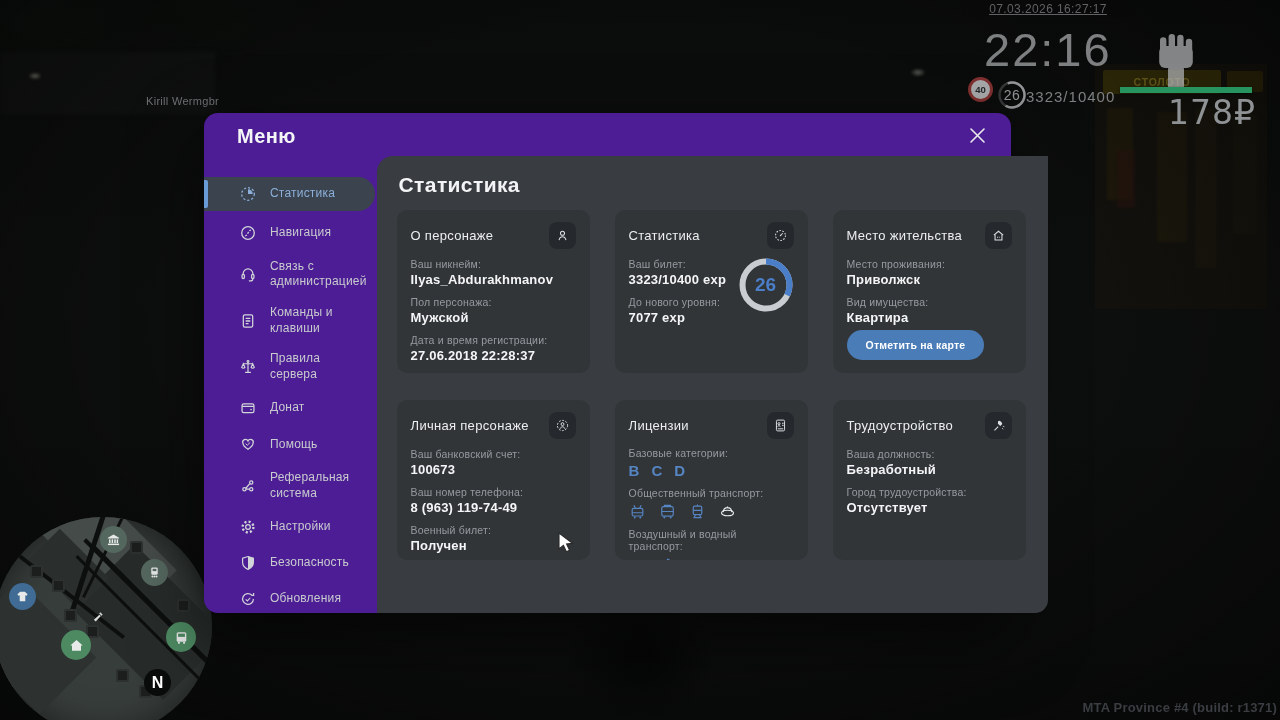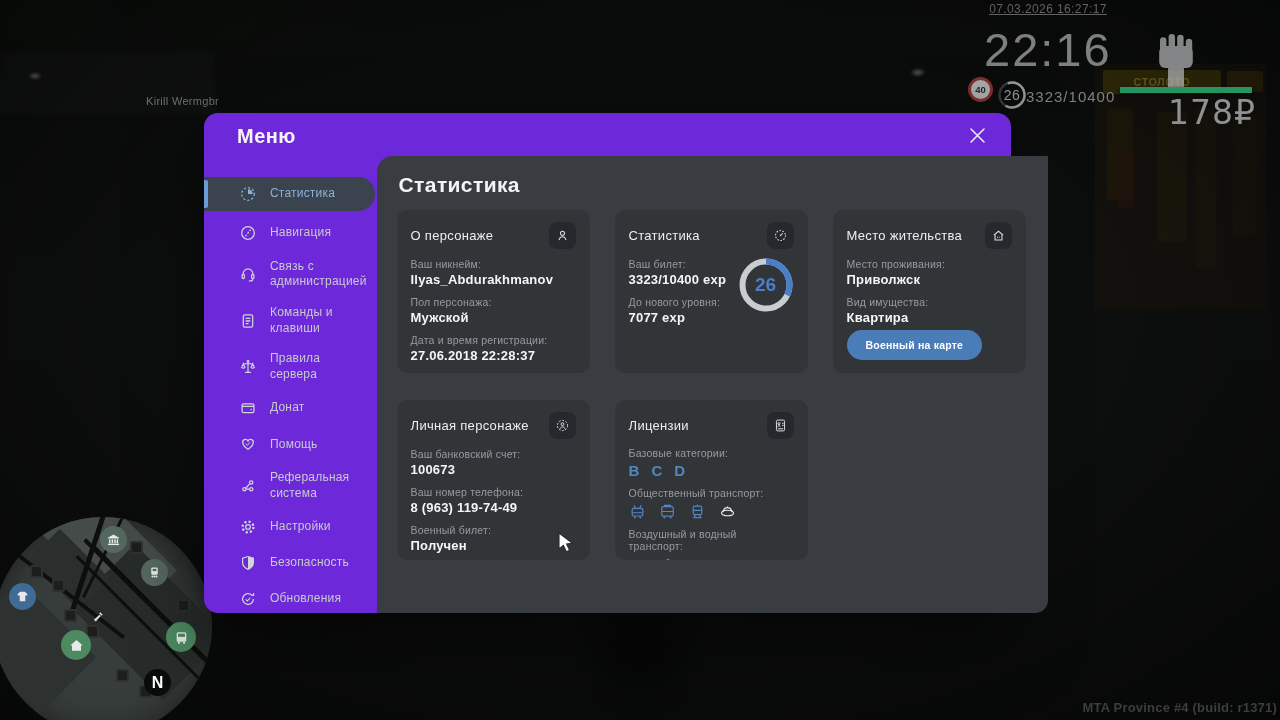--- a/index.html
+++ b/index.html
@@ -90,21 +90,21 @@
   .poi-lg{width:30px;height:30px;}
   .poi-green-mut{background:#55685f;}
   .poi-green{background:#4d8a62;}
   .poi-blue{background:#3f6b94;}
   .poi-n{background:#0a0b0b;color:#fff;font-size:16px;font-weight:bold;}
   .mm-wrench{position:absolute;left:98px;top:92px;color:#d8dadb;}
   
   .cursor{position:absolute;left:556px;top:532px;z-index:60;}
   
   .modal{position:absolute;left:204px;top:113px;width:807px;height:500px;z-index:10;
-    background:#6d28d9;border-radius:14px;box-shadow:0 25px 70px rgba(0,0,0,.6);}
+    background:#4c1d95;border-radius:14px;box-shadow:0 25px 70px rgba(0,0,0,.6);}
   .modal-header{position:relative;height:43px;}
   .modal-title{position:absolute;left:33px;top:12px;color:#f4f5f6;font-size:20px;
     font-weight:bold;letter-spacing:.5px;}
   .close-btn{position:absolute;right:22px;top:12px;width:24px;height:24px;border:none;
     background:transparent;color:#e9eaeb;cursor:pointer;padding:0;display:flex;
     align-items:center;justify-content:center;}
   .modal-body{display:flex;height:457px;}
   .sidebar{width:176px;padding-top:21px;display:flex;flex-direction:column;gap:8px;
     box-sizing:border-box;}
   .side-item{position:relative;display:flex;align-items:center;gap:13px;
@@ -443,21 +443,21 @@
               </span>
             </div>
             <div class="field">
               <div class="flabel">Место проживания:</div>
               <div class="fvalue">Приволжск</div>
             </div>
             <div class="field">
               <div class="flabel">Вид имущества:</div>
               <div class="fvalue">Квартира</div>
             </div>
-            <button class="card-btn">Военный на карте</button>
+            <button class="card-btn">Отметить на карте</button>
           </div>
           <div class="card">
             <div class="card-head">
               <span class="card-title">Личная персонаже</span>
               <span class="card-icon">
                 <svg width="15" height="15" viewBox="0 0 20 20" fill="none" stroke="currentColor" stroke-width="1.3">
                   <circle cx="10" cy="10" r="6.8" stroke-dasharray="2.4 2"></circle>
                   <circle cx="10" cy="8.2" r="1.9"></circle>
                   <path d="M6.8 14.4c.6-1.8 1.8-2.7 3.2-2.7s2.6.9 3.2 2.7"></path>
                 </svg>
@@ -538,20 +538,40 @@
                 </span>
                 <span class="lic-ic ">
                   <svg width="17" height="17" viewBox="0 0 16 16" fill="none" stroke="currentColor" stroke-width="1.1">
                     <path d="M2.8 10.4h10.4l-1.6 3H4.4z"></path>
                     <path d="M8 10.4V2.8M8.2 3.2c2 .6 3.4 2.1 3.9 4.4H8.2z"></path>
                   </svg>
                 </span>
               </div>
             </div>
           </div>
+          <div class="card">
+            <div class="card-head">
+              <span class="card-title">Трудоустройство</span>
+              <span class="card-icon">
+                <svg width="15" height="15" viewBox="0 0 20 20" fill="none" stroke="currentColor" stroke-width="1.4">
+                  <path d="M4.6 16.4l5-5"></path>
+                  <path d="M9.2 7.6l3.2 3.2 1.7-1.7c1-1 1-2.2.1-3.2l-1.6-1.6c-1-.9-2.2-.9-3.2.1z" fill="currentColor" stroke="none"></path>
+                  <path d="M14.8 13.4l1.6 1.6M15.8 11l2 .6" stroke-width="1"></path>
+                </svg>
+              </span>
+            </div>
+            <div class="field">
+              <div class="flabel">Ваша должность:</div>
+              <div class="fvalue">Безработный</div>
+            </div>
+            <div class="field">
+              <div class="flabel">Город трудоустройства:</div>
+              <div class="fvalue">Отсутствует</div>
+            </div>
+          </div>
         </div>
     </div>
   </div>
 </div>
 
 <div class="cursor">
   <svg width="19" height="22" viewBox="0 0 19 22">
     <path d="M3 1v16l4.4-3.6 3 6.4 3.2-1.5-3-6.3 5.9-.6z" fill="#fff" stroke="#2a2a2a" stroke-width="1.1"></path>
   </svg>
 </div>

